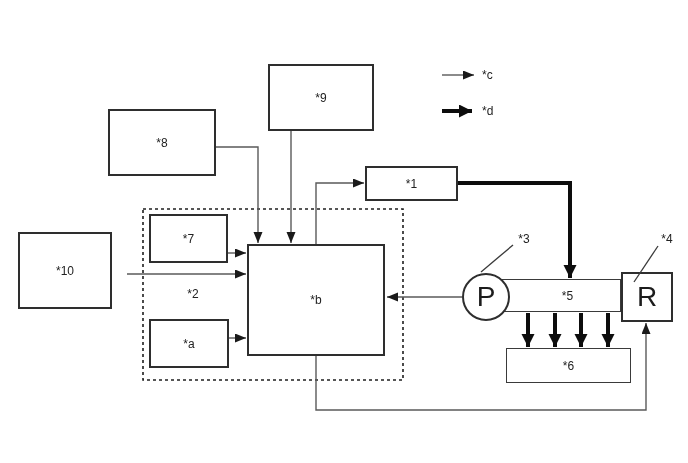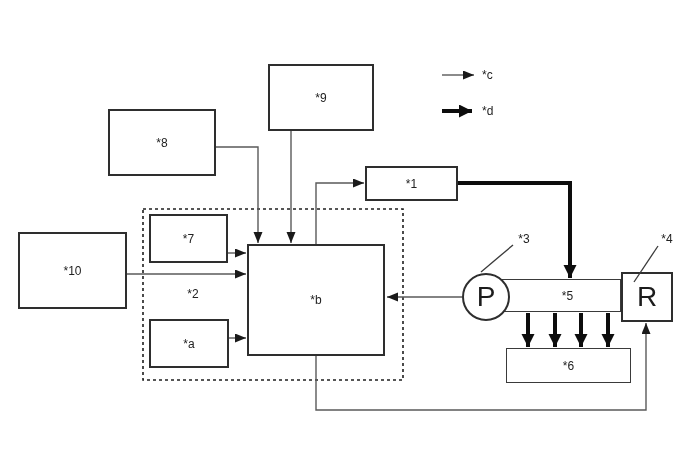--- a/index.html
+++ b/index.html
@@ -80,21 +80,21 @@
   </div>
 
   <div class="box" style="left:268px; top:64px; width:106px; height:67px">
     <span class="t">*9</span>
   </div>
 
   <div class="box" style="left:365px; top:166px; width:93px; height:35px">
     <span class="t">*1</span>
   </div>
 
-  <div class="box" style="left:18px; top:232px; width:109px; height:77px">
+  <div class="box" style="left:18px; top:232px; width:94px; height:77px">
     <span class="t">*10</span>
   </div>
 
   <div class="box" style="left:149px; top:214px; width:79px; height:49px">
     <span class="t">*7</span>
   </div>
 
   <div class="box" style="left:149px; top:319px; width:80px; height:49px">
     <span class="t">*a</span>
   </div>

